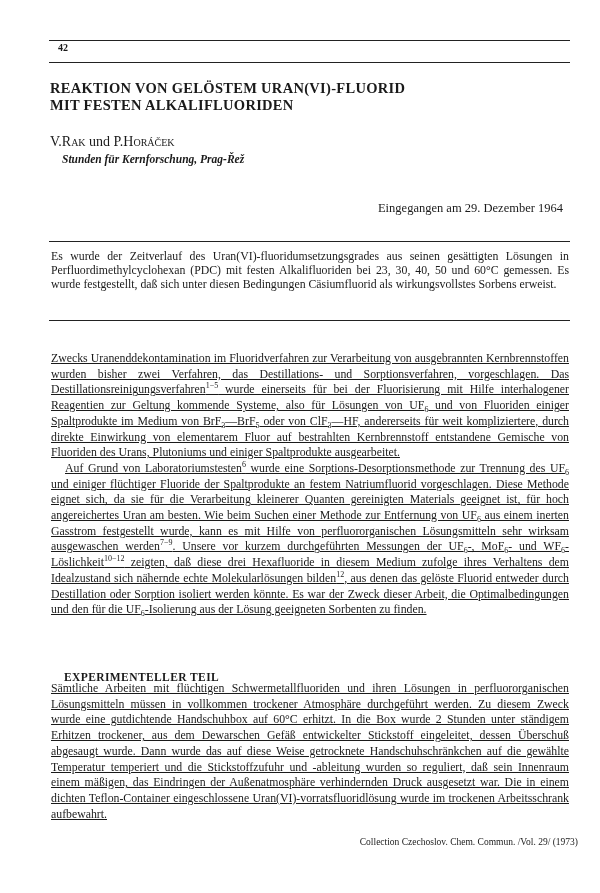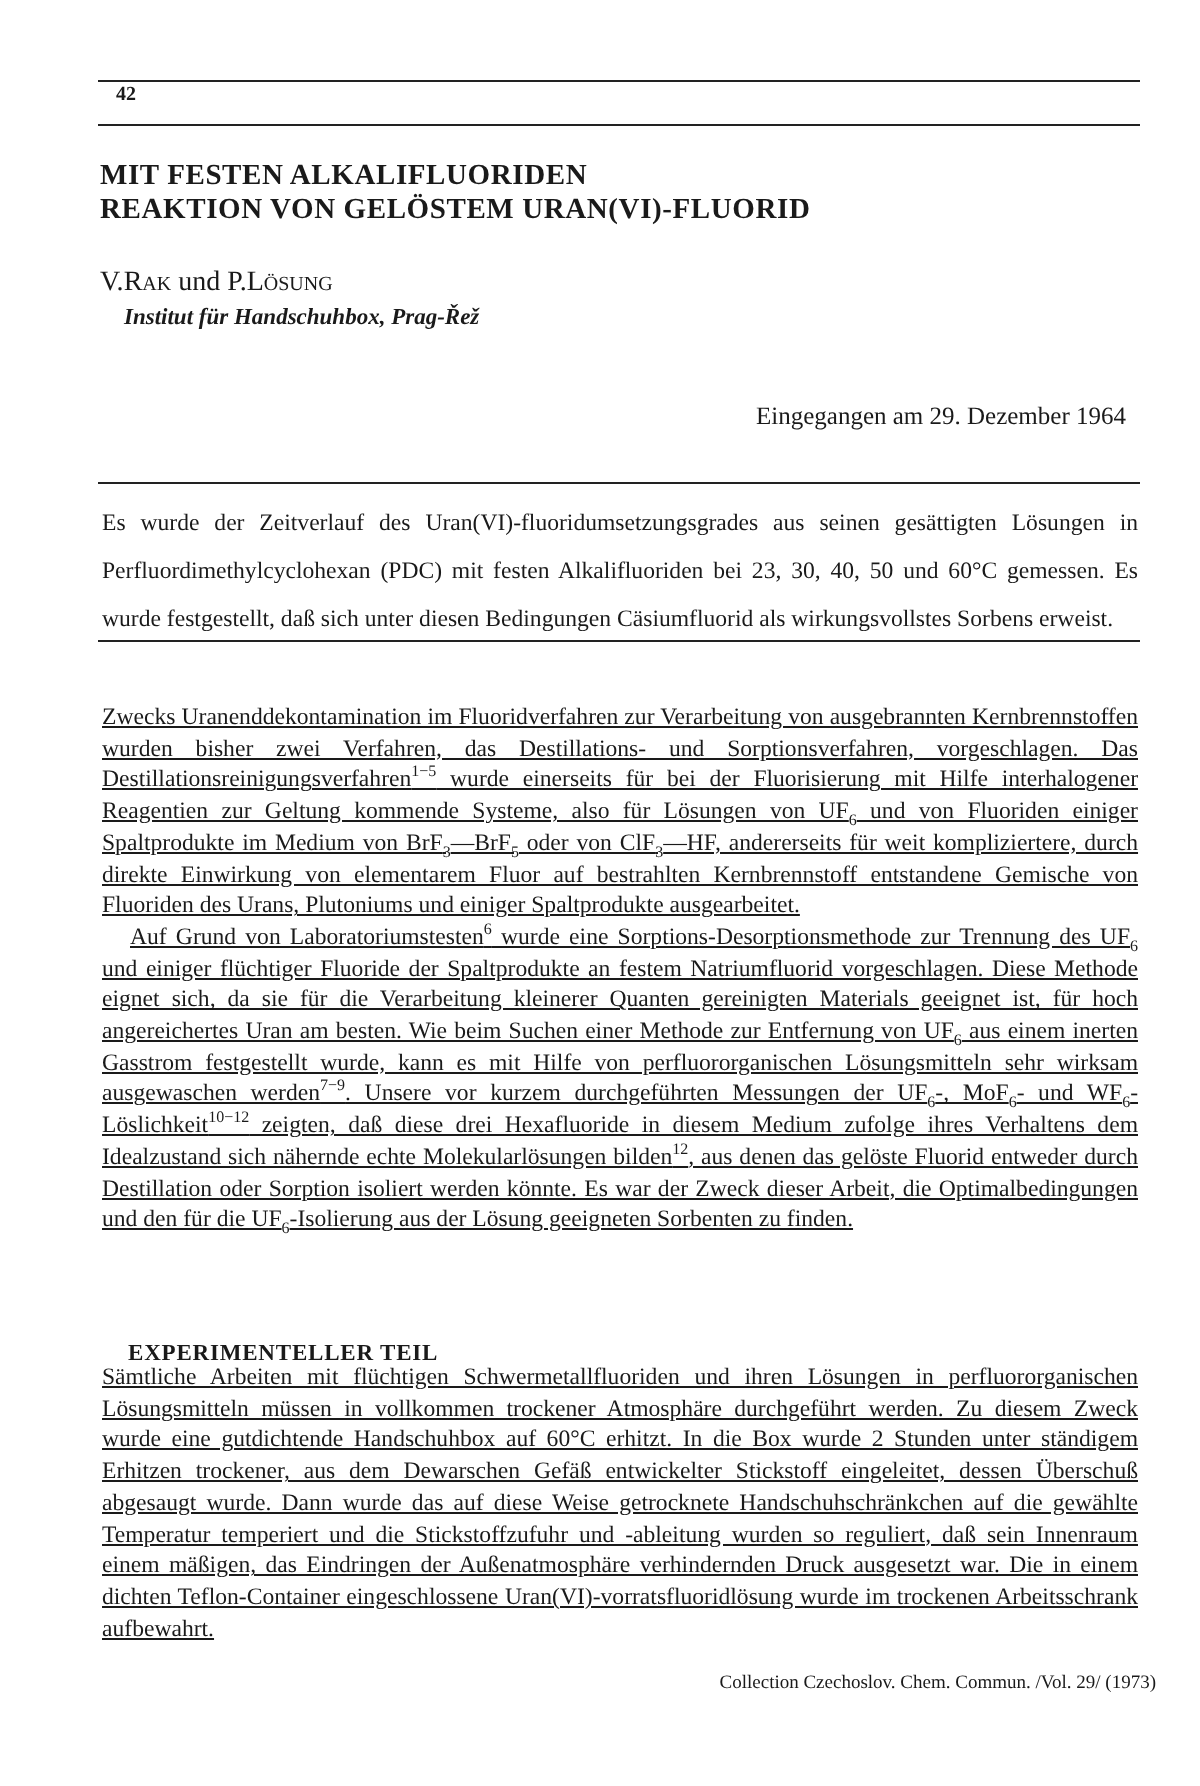--- a/index.html
+++ b/index.html
@@ -5,45 +5,45 @@
   html, body { margin: 0; padding: 0; background: #ffffff; }
   body { width: 600px; height: 893px; position: relative; overflow: hidden;
          font-family: "Liberation Serif", "DejaVu Serif", serif; color: #1a1a1a; }
   .rule { position: absolute; left: 49px; width: 521px; height: 0; border-top: 1.6px solid #222; }
   #page-number { position: absolute; left: 58px; top: 42px; font-size: 10px; font-weight: bold; }
   #title { position: absolute; left: 50px; top: 80px; font-size: 14.5px; font-weight: bold; line-height: 17px; letter-spacing: 0.3px; }
   #authors { position: absolute; left: 50px; top: 134px; font-size: 14px; }
   #authors .sc { font-variant: small-caps; margin-top: 24px; }
   #affiliation { position: absolute; left: 62px; top: 153px; font-size: 11.5px; font-style: italic; font-weight: bold; }
   #received { position: absolute; right: 37px; top: 201px; font-size: 12.5px; }
-  #abstract { position: absolute; left: 51px; width: 518px; top: 249px; font-size: 11.8px; line-height: 24px; text-align: justify; }
+  #abstract { position: absolute; left: 51px; width: 518px; top: 249px; font-size: 11.8px; line-height: 14px; text-align: justify; }
   .body-text { position: absolute; left: 51px; width: 518px; font-size: 11.8px; line-height: 15.7px; text-align: justify; text-decoration: underline; }
   .body-text p { margin: 0; }
   .body-text p.indent { text-indent: 14px; }
   #intro { top: 351px; }
   #section-heading { position: absolute; left: 64px; top: 659px; font-size: 11.5px; font-weight: bold; letter-spacing: 0.4px; margin-top: 12px; }
   #experimental { top: 681px; }
   #footer { position: absolute; right: 22px; top: 837px; font-size: 9.5px; }
   sub, sup { font-size: 8px; line-height: 0; }
 </style>
 </head>
 <body>
 
 <div class="rule" style="top:40px;"></div>
 <div id="page-number">42</div>
 <div class="rule" style="top:62px;"></div>
 
 <div id="title">
+  <div>REAKTION VON GELÖSTEM URAN(VI)-FLUORID</div>
   <div>MIT FESTEN ALKALIFLUORIDEN</div>
-  <div>REAKTION VON GELÖSTEM URAN(VI)-FLUORID</div>
 </div>
 
-<div id="authors"><span>V.</span><span class="sc">Rak</span><span style="white-space:pre"> und </span><span>P.</span><span class="sc">Lösung</span></div>
+<div id="authors"><span>V.</span><span class="sc">Rak</span><span style="white-space:pre"> und </span><span>P.</span><span class="sc">Horáček</span></div>
 
-<div id="affiliation">Institut für Handschuhbox, Prag-Řež</div>
+<div id="affiliation">Stunden für Kernforschung, Prag-Řež</div>
 
 <div id="received">Eingegangen am 29. Dezember 1964</div>
 
 <div class="rule" style="top:241px;"></div>
 <div id="abstract">Es wurde der Zeitverlauf des Uran(VI)-fluoridumsetzungsgrades aus seinen gesättigten Lösungen in Perfluordimethylcyclohexan (PDC) mit festen Alkalifluoriden bei 23, 30, 40, 50 und 60°C gemessen. Es wurde festgestellt, daß sich unter diesen Bedingungen Cäsiumfluorid als wirkungsvollstes Sorbens erweist.</div>
 <div class="rule" style="top:320px;"></div>
 
 <div id="intro" class="body-text">
   <p><span>Zwecks Uranenddekontamination im Fluoridverfahren zur Verarbeitung von ausgebrannten Kernbrennstoffen wurden bisher zwei Verfahren, das Destillations- und Sorptionsverfahren, vorgeschlagen. Das Destillationsreinigungsverfahren</span><sup>1−5</sup><span> wurde einerseits für bei der Fluorisierung mit Hilfe interhalogener Reagentien zur Geltung kommende Systeme, also für Lösungen von UF</span><sub>6</sub><span> und von Fluoriden einiger Spaltprodukte im Medium von BrF</span><sub>3</sub><span>—BrF</span><sub>5</sub><span> oder von ClF</span><sub>3</sub><span>—HF, andererseits für weit kompliziertere, durch direkte Einwirkung von elementarem Fluor auf bestrahlten Kernbrennstoff entstandene Gemische von Fluoriden des Urans, Plutoniums und einiger Spaltprodukte ausgearbeitet.</span></p>
   <p class="indent"><span>Auf Grund von Laboratoriumstesten</span><sup>6</sup><span> wurde eine Sorptions-Desorptionsmethode zur Trennung des UF</span><sub>6</sub><span> und einiger flüchtiger Fluoride der Spaltprodukte an festem Natriumfluorid vorgeschlagen. Diese Methode eignet sich, da sie für die Verarbeitung kleinerer Quanten gereinigten Materials geeignet ist, für hoch angereichertes Uran am besten. Wie beim Suchen einer Methode zur Entfernung von UF</span><sub>6</sub><span> aus einem inerten Gasstrom festgestellt wurde, kann es mit Hilfe von perfluororganischen Lösungsmitteln sehr wirksam ausgewaschen werden</span><sup>7−9</sup><span>. Unsere vor kurzem durchgeführten Messungen der UF</span><sub>6</sub><span>-, MoF</span><sub>6</sub><span>- und WF</span><sub>6</sub><span>-Löslichkeit</span><sup>10−12</sup><span> zeigten, daß diese drei Hexafluoride in diesem Medium zufolge ihres Verhaltens dem Idealzustand sich nähernde echte Molekularlösungen bilden</span><sup>12</sup><span>, aus denen das gelöste Fluorid entweder durch Destillation oder Sorption isoliert werden könnte. Es war der Zweck dieser Arbeit, die Optimalbedingungen und den für die UF</span><sub>6</sub><span>-Isolierung aus der Lösung geeigneten Sorbenten zu finden.</span></p>

